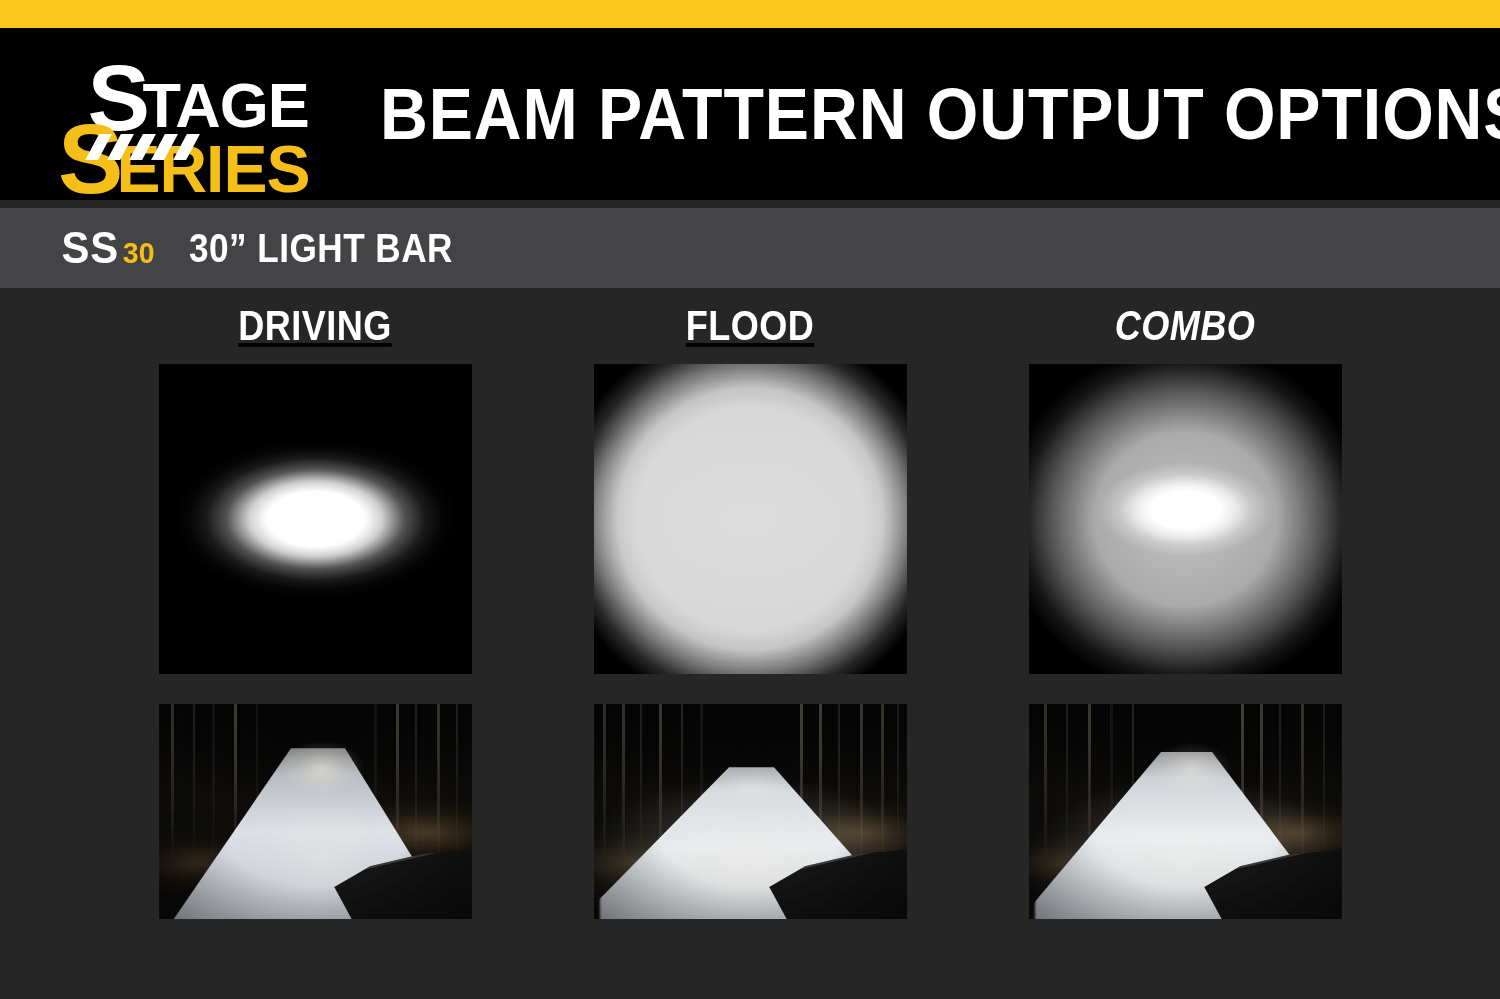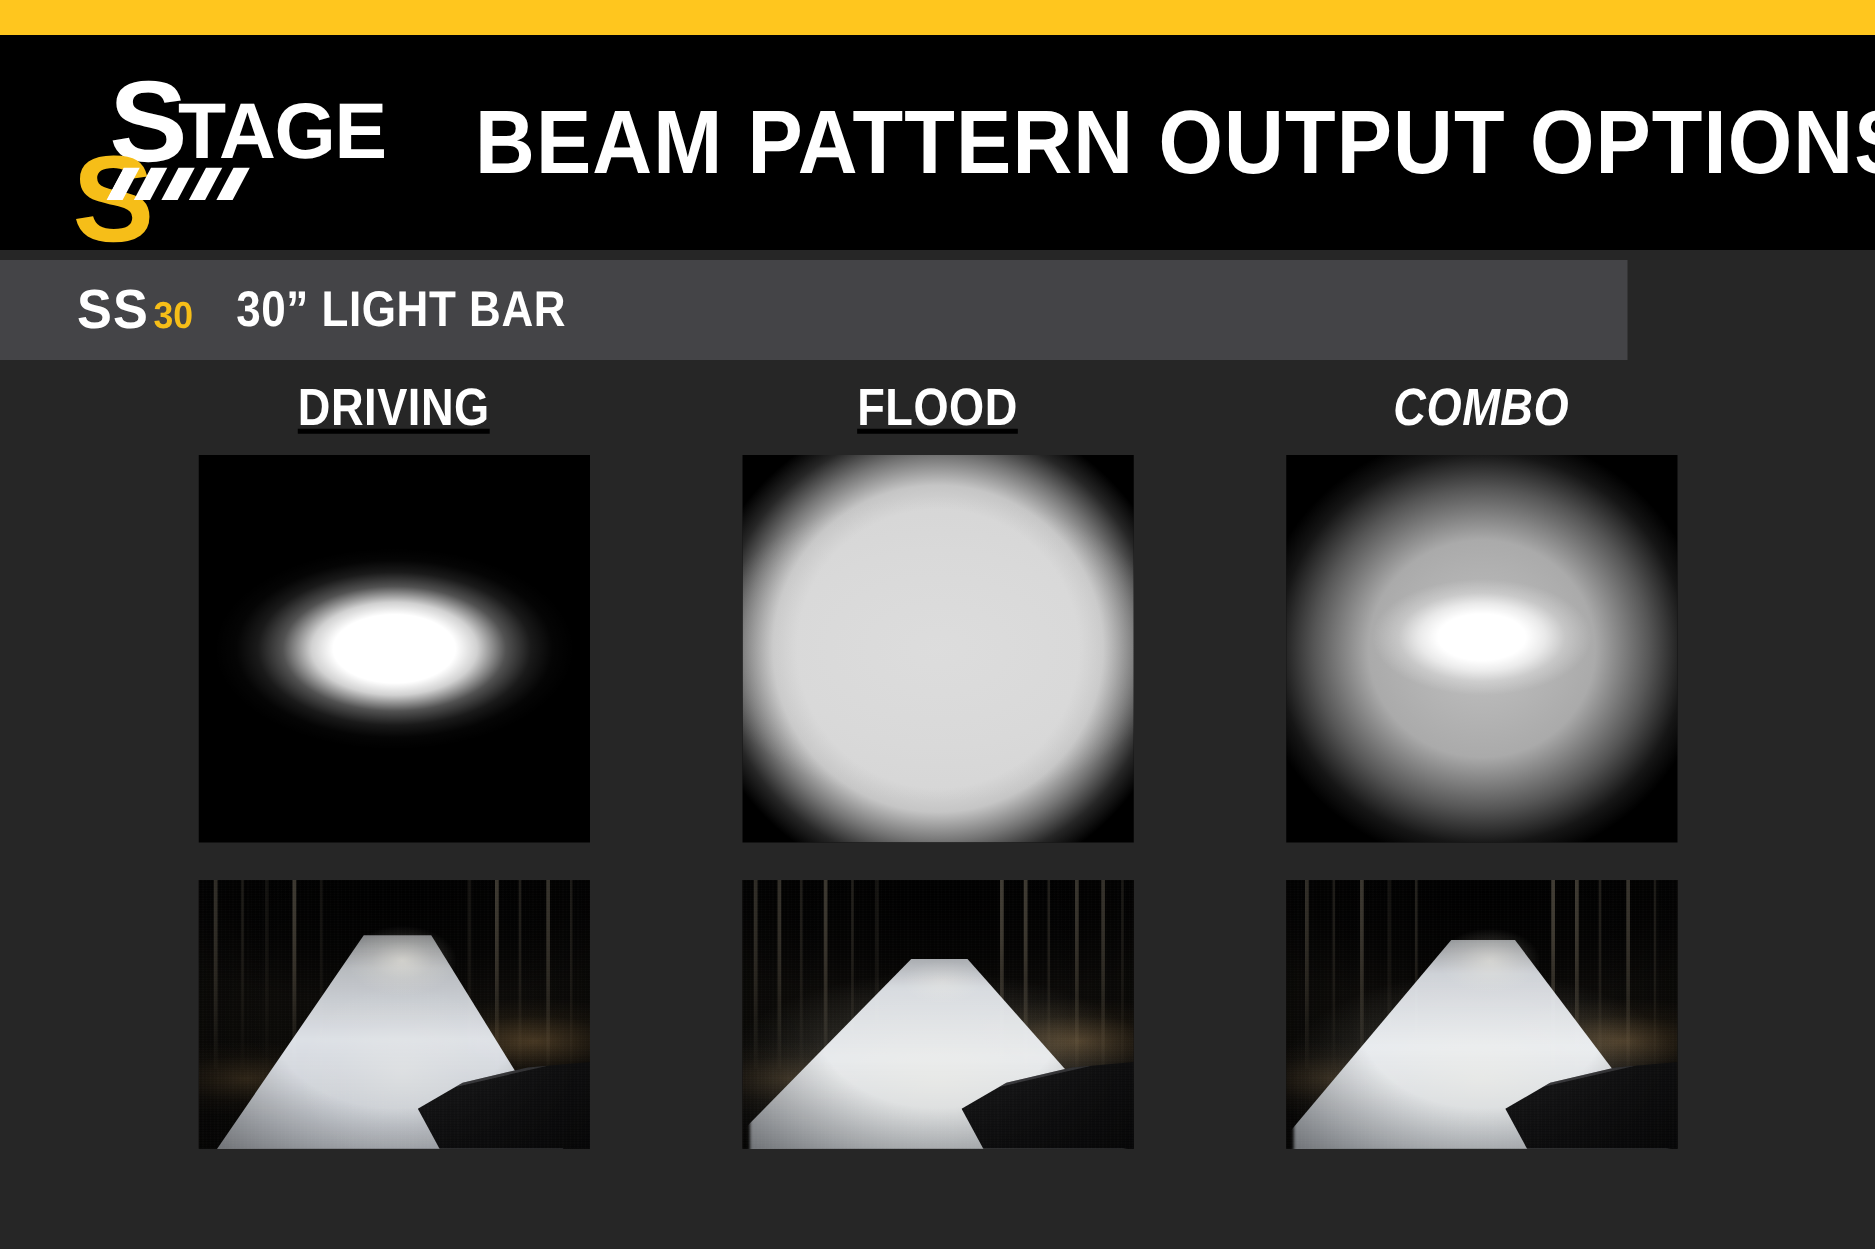--- a/index.html
+++ b/index.html
@@ -85,21 +85,21 @@
     letter-spacing:1px;
     transform:scaleX(0.92);
     transform-origin:left center;
     white-space:nowrap;
     margin-left:22px;
   }
 
   
   .subbar {
     position:absolute; left:0; top:208px;
-    width:1302px; height:80px;
+    width:1500px; height:80px;
     background:#444447;
     display:flex; align-items:center;
   }
   .ss-badge {
     margin-left:60px;
     display:flex; align-items:baseline;
     line-height:1;
   }
   .ss-main {
     color:#ffffff; font-size:44px; font-weight:700;
@@ -301,20 +301,21 @@
 
 <div class="page">
 
   <div class="top-rule"></div>
 
   <div class="header">
 
     <div class="logo">
       <div class="logo-series">
         <span class="logo-big-s2">S</span>
+        <span class="logo-rest-y">ERIES</span>
       </div>
       <div class="logo-stripes">
         <i style="left:0px"></i>
           <i style="left:22px"></i>
           <i style="left:44px"></i>
           <i style="left:66px"></i>
           <i style="left:88px"></i>
       </div>
       <div class="logo-stage">
         <span class="logo-big-s">S</span>

